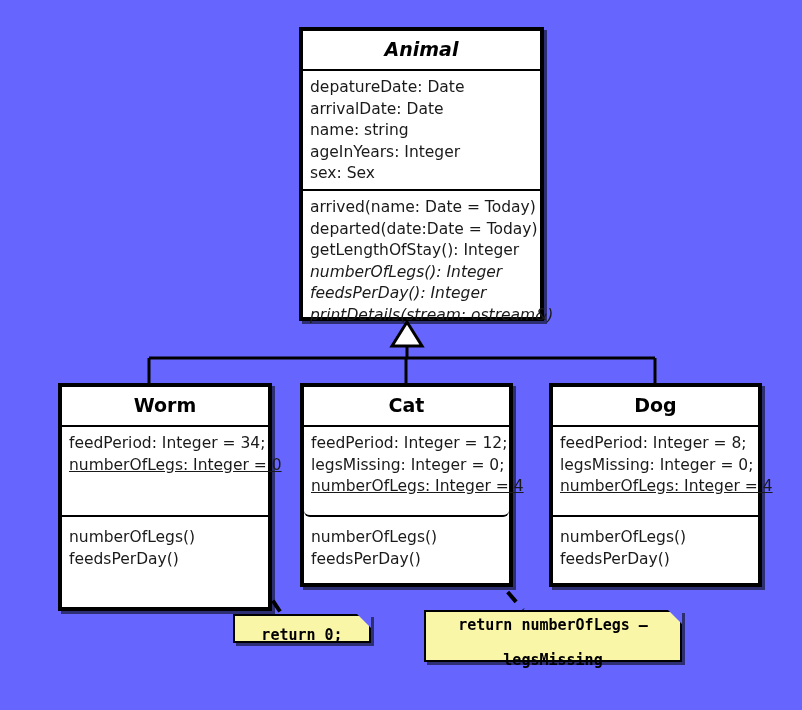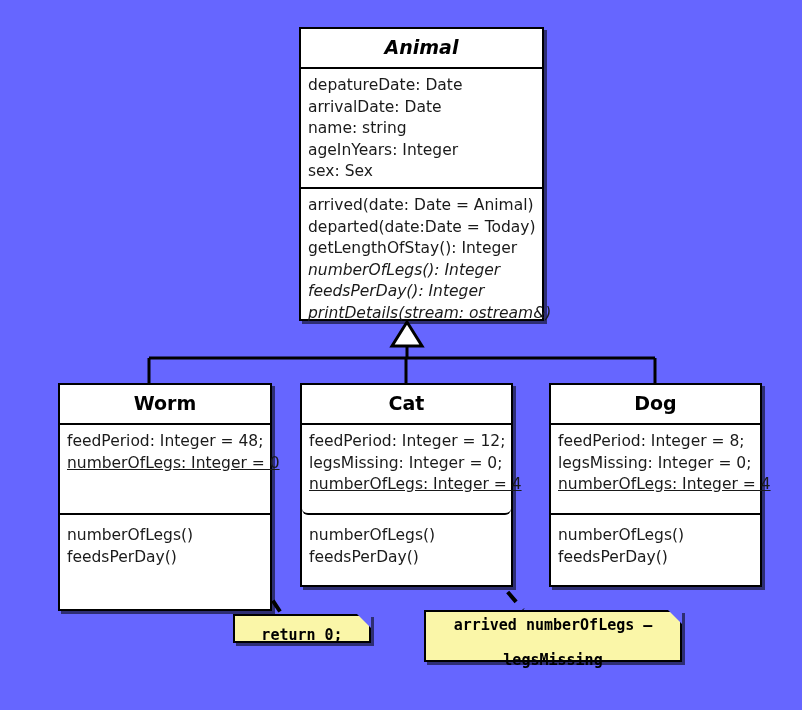--- a/index.html
+++ b/index.html
@@ -28,21 +28,21 @@
     top: 0;
     width: 802px;
     height: 710px;
     pointer-events: none;
   }
 
   
   .uml-class {
     position: absolute;
     background: #ffffff;
-    border: 2px solid #000000;
+    border: 4px solid #000000;
     box-sizing: border-box;
     box-shadow: 3px 3px 0 rgba(0,0,0,0.55);
   }
   .class-name {
     text-align: center;
     font-weight: bold;
     font-size: 19px;
     line-height: 1;
     padding: 9px 4px 10px 4px;
     border-bottom: 2px solid #000;
@@ -143,34 +143,34 @@
 
     <div class="compartment attrs" style="height:120px;">
       <div class="member">depatureDate: Date</div>
       <div class="member">arrivalDate: Date</div>
       <div class="member">name: string</div>
       <div class="member">ageInYears: Integer</div>
       <div class="member">sex: Sex</div>
     </div>
 
     <div class="compartment ops">
-      <div class="member">arrived(date: Date = Animal)</div>
+      <div class="member">arrived(name: Date = Today)</div>
       <div class="member">departed(date:Date = Today)</div>
       <div class="member">getLengthOfStay(): Integer</div>
       <div class="member abstract">numberOfLegs(): Integer</div>
       <div class="member abstract">feedsPerDay(): Integer</div>
       <div class="member abstract">printDetails(stream: ostream&amp;)</div>
     </div>
   </div>
 
   <div class="uml-class" id="class-worm" style="left:58px; top:383px; width:214px; height:228px;">
     <div class="class-name">Worm</div>
 
     <div class="compartment attrs" style="height:90px;">
-      <div class="member">feedPeriod: Integer = 48;</div>
+      <div class="member">feedPeriod: Integer = 34;</div>
       <div class="member static">numberOfLegs: Integer = 0</div>
     </div>
 
     <div class="compartment ops" style="padding-top:10px;">
       <div class="member">numberOfLegs()</div>
       <div class="member">feedsPerDay()</div>
     </div>
   </div>
 
   <div class="uml-class" id="class-cat" style="left:300px; top:383px; width:213px; height:204px;">
@@ -203,17 +203,17 @@
     </div>
   </div>
 
   <div class="note" id="note-worm" style="left:233px; top:614px; width:138px; height:29px;">
     <span class="fold"></span>
     <div class="note-line">return 0;</div>
   </div>
 
   <div class="note" id="note-cat" style="left:424px; top:610px; width:258px; height:52px;">
     <span class="fold"></span>
-    <div class="note-line">arrived numberOfLegs –</div>
+    <div class="note-line">return numberOfLegs –</div>
     <div class="note-line">legsMissing</div>
   </div>
 
 </div>
 
 </body></html>

